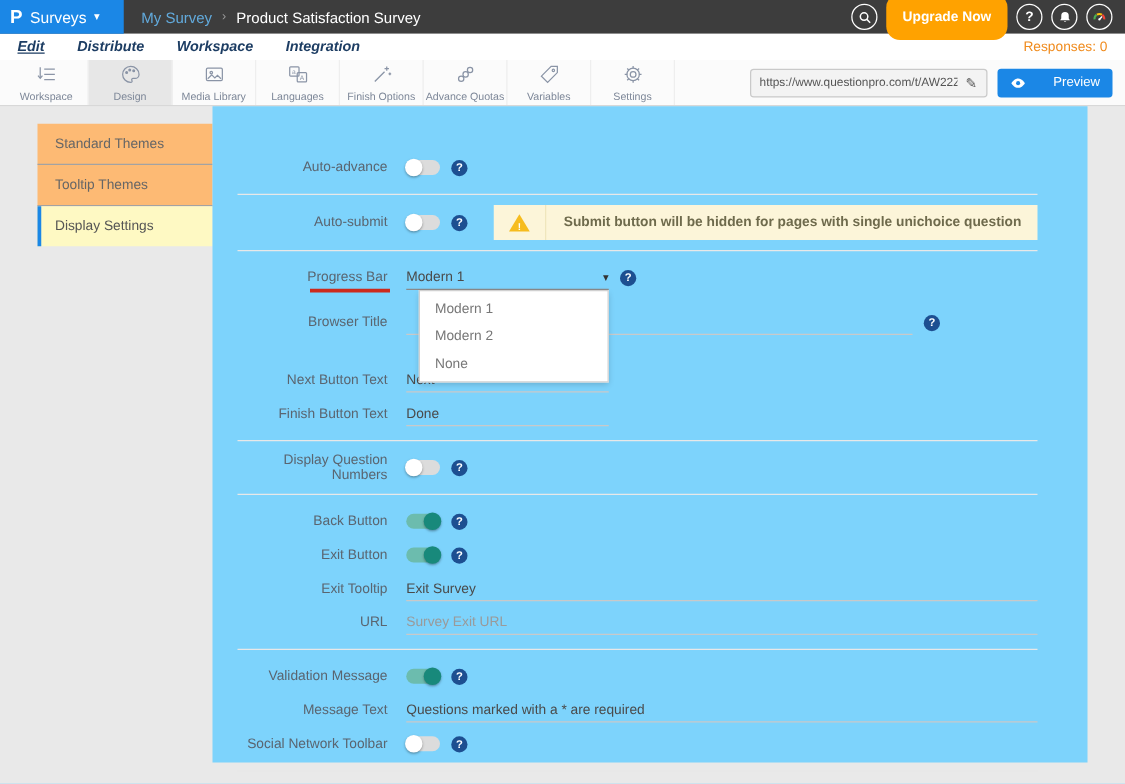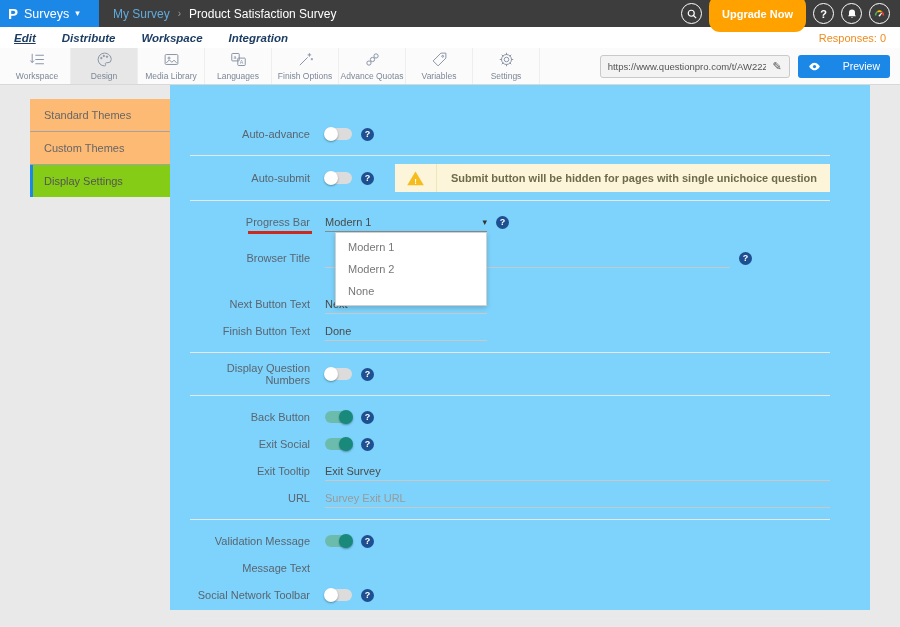--- a/index.html
+++ b/index.html
@@ -36,21 +36,21 @@
   .url-box { display:flex; align-items:center; background:#f3f3f3; border:1px solid #c9c9c9; border-radius:3px; height:23px; padding:0 7px; gap:6px; width:190px; }
   .url-text { font-size:9.5px; color:#555; white-space:nowrap; overflow:hidden; flex:1; }
   .pencil { font-size:11px; color:#555; cursor:pointer; }
   .preview-btn { background:#1b87e6; color:#fff; border:none; border-radius:3px; height:23px; padding:0 10px; display:flex; align-items:center; gap:22px; font-size:10.5px; cursor:pointer; font-family:inherit; }
   .preview-btn svg { width:13px; height:13px; fill:#fff; }
 
   
   .content { display:flex; height:542px; padding-left:30px; }
   .sidebar { width:140px; margin-top:14px; }
   .side-item { padding:10px 14px; font-size:11px; color:#666; background:#fdba74; border-bottom:1px solid #a3a3a3; cursor:pointer; }
-  .side-item.active { background:#84cc16; border-left:3px solid #1b87e6; border-bottom:none; padding-left:11px; color:#555; }
+  .side-item.active { background:#fef9c3; border-left:3px solid #1b87e6; border-bottom:none; padding-left:11px; color:#555; }
   .panel { width:700px; background:#7dd3fc; height:525px; padding:36px 40px 0 20px; }
 
   
   .row { display:flex; align-items:center; min-height:26px; margin-bottom:1px; position:relative; }
   .row-label { width:120px; min-width:120px; text-align:right; margin-right:15px; color:#5a6570; font-size:11px; position:relative; }
   .ctrl { display:flex; align-items:center; gap:9px; flex:1; }
   hr.divider { border:none; border-top:1px solid #e8e8e8; margin:8px 0; }
 
   .toggle { width:27px; height:12px; border-radius:7px; background:#dcdcdc; position:relative; cursor:pointer; flex:none; }
   .toggle::after { content:""; position:absolute; width:14px; height:14px; border-radius:50%; background:#fff; left:-1px; top:-1px; box-shadow:0 1px 2px rgba(0,0,0,.35); }
@@ -217,21 +217,21 @@
         </svg>
       <span>Preview</span>
     </button>
   </div>
 </div>
 
 <div class="content">
 
   <div class="sidebar">
     <div class="side-item">Standard Themes</div>
-    <div class="side-item">Custom Themes</div>
+    <div class="side-item">Tooltip Themes</div>
     <div class="side-item active">Display Settings</div>
   </div>
 
   <div class="panel">
 
     
     <div class="row">
       <div class="row-label">Auto-advance</div>
       <div class="ctrl">
         <div class="toggle"></div>
@@ -323,21 +323,21 @@
     <div class="row">
       <div class="row-label">Back Button</div>
       <div class="ctrl">
         <div class="toggle on"></div>
         <div class="help">?</div>
       </div>
     </div>
 
     
     <div class="row">
-      <div class="row-label">Exit Social</div>
+      <div class="row-label">Exit Button</div>
       <div class="ctrl">
         <div class="toggle on"></div>
         <div class="help">?</div>
       </div>
     </div>
 
     
     <div class="row">
       <div class="row-label">Exit Tooltip</div>
       <div class="ctrl">
@@ -360,20 +360,23 @@
       <div class="row-label">Validation Message</div>
       <div class="ctrl">
         <div class="toggle on"></div>
         <div class="help">?</div>
       </div>
     </div>
 
     
     <div class="row">
       <div class="row-label">Message Text</div>
+      <div class="ctrl">
+        <input class="u-input w-long" value="Questions marked with a * are required" style="">
+      </div>
     </div>
 
     
     <div class="row">
       <div class="row-label">Social Network Toolbar</div>
       <div class="ctrl">
         <div class="toggle"></div>
         <div class="help">?</div>
       </div>
     </div>

